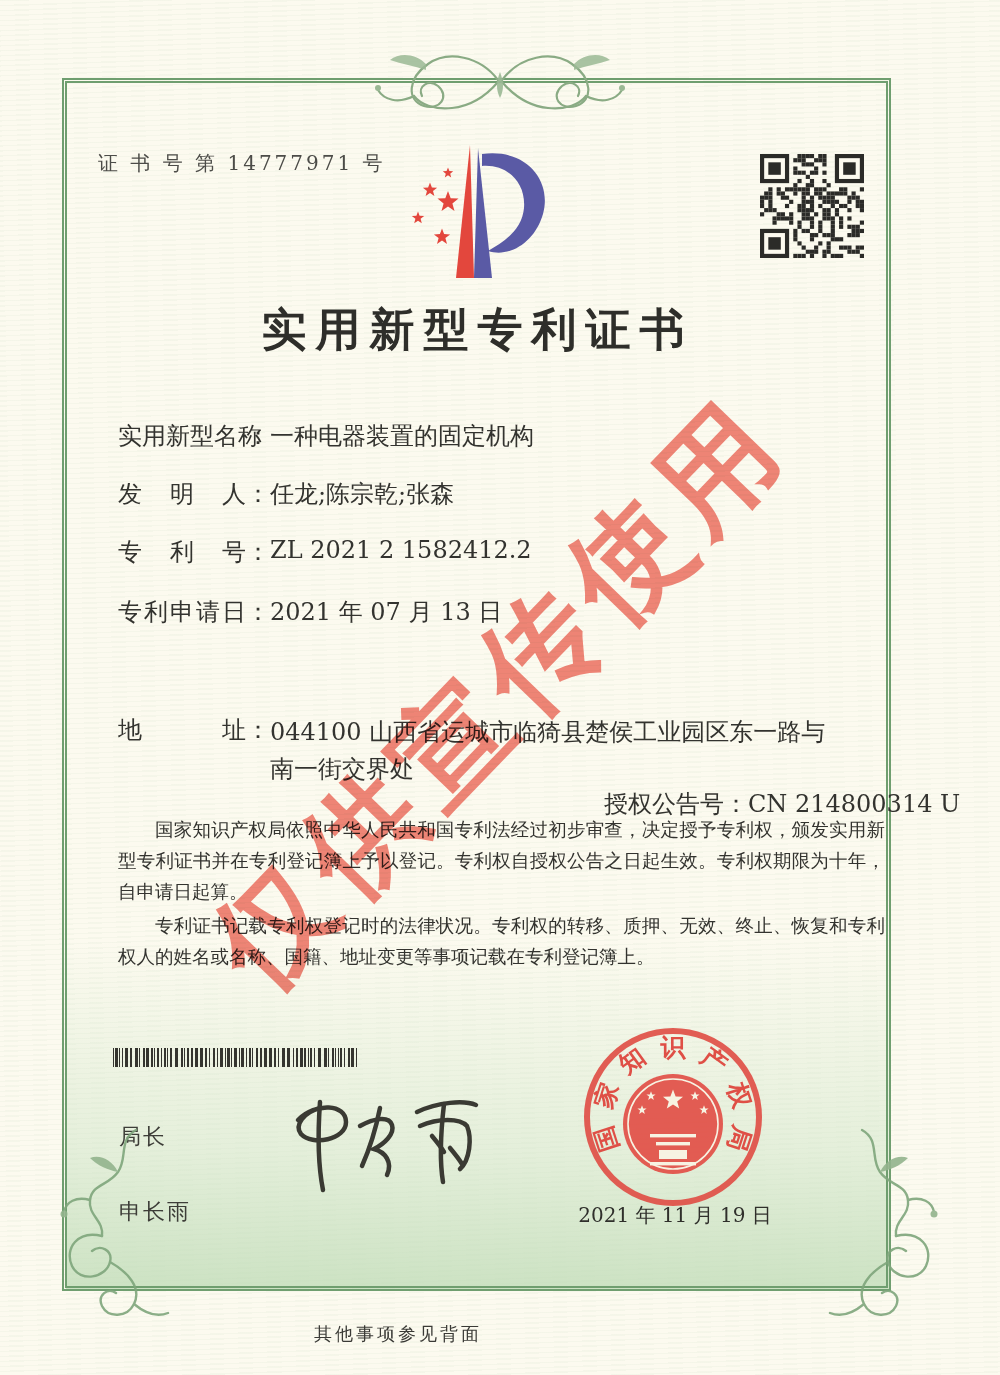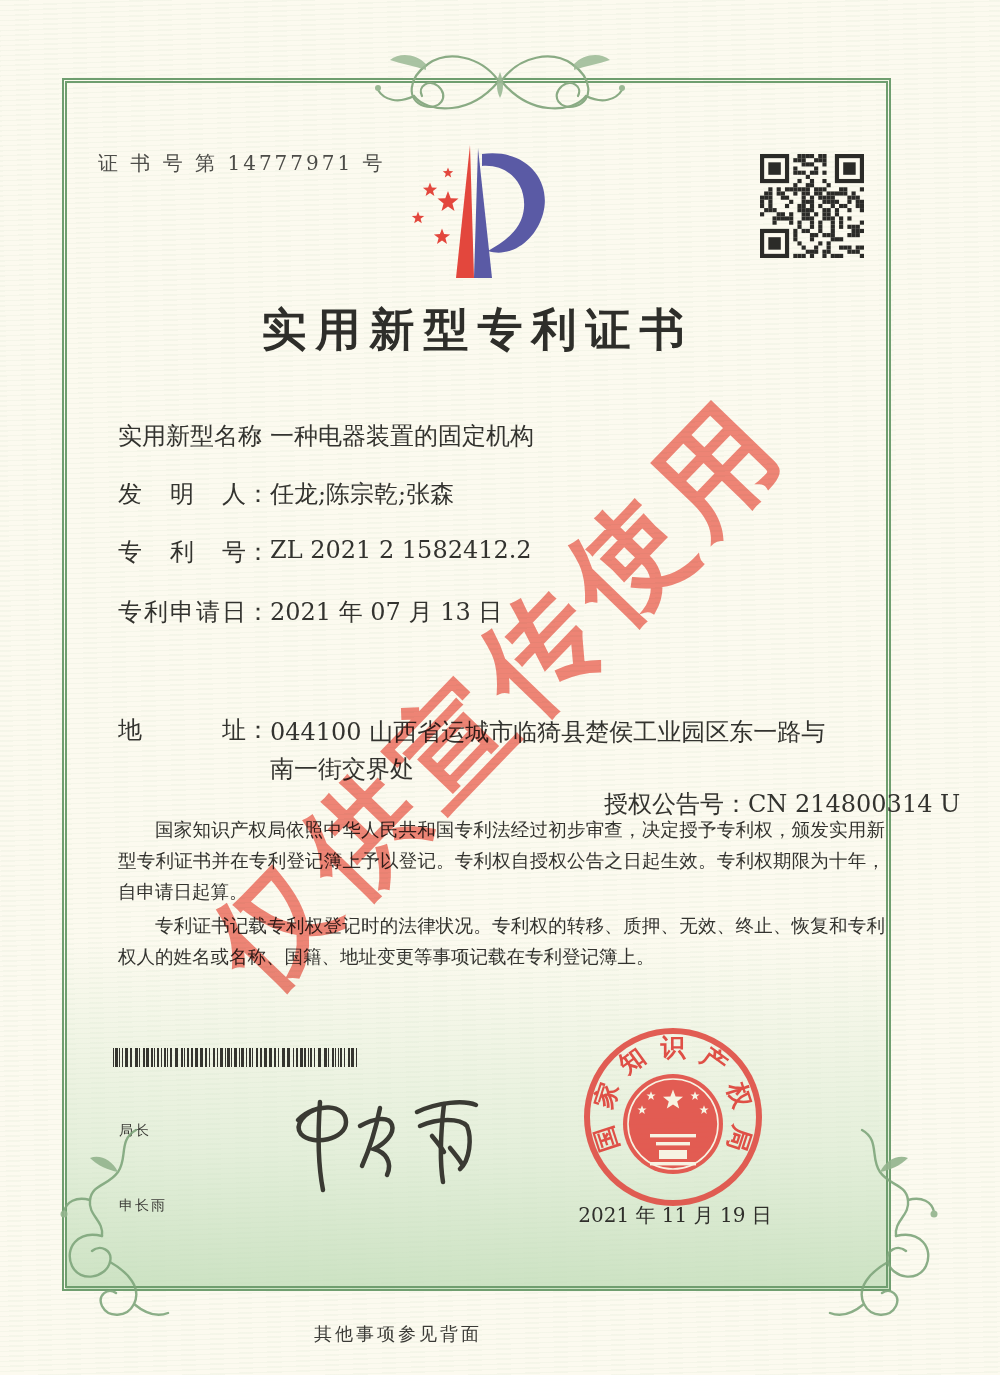--- a/index.html
+++ b/index.html
@@ -14,21 +14,21 @@
   .certno{position:absolute;left:98px;top:150px;font-size:20px;letter-spacing:3px;color:#4c4c48;}
   .title{position:absolute;left:62px;top:300px;width:831px;text-align:center;font-size:45px;font-weight:600;letter-spacing:9px;color:#2e2e2a;}
   .frow{position:absolute;left:118px;font-size:24px;color:#33332f;white-space:nowrap;}
   .flabel{display:inline-block;width:128px;text-align:justify;text-align-last:justify;vertical-align:top;}
   .colon{vertical-align:top;}
   .fvalue{vertical-align:top;}
   .fvalue.wrap{display:inline-block;white-space:normal;width:575px;line-height:37px;}
   .grant2{position:absolute;left:486px;top:0;white-space:nowrap;}
   .paras{position:absolute;left:118px;top:814px;width:767px;font-size:18.5px;line-height:31px;color:#33332f;text-align:justify;}
   .paras p{margin:0 0 3px 0;text-indent:2em;}
-  .director{position:absolute;left:119px;font-family:"DejaVu Sans","Liberation Sans",sans-serif;font-size:14px;color:#3d3d38;letter-spacing:2px;}
+  .director{position:absolute;left:119px;font-family:"DejaVu Sans","Liberation Sans",sans-serif;font-size:22px;color:#3d3d38;letter-spacing:2px;}
   .sigwrap{position:absolute;left:262px;top:1082px;z-index:2;}
   .sealwrap{position:absolute;left:578px;top:1022px;z-index:4;mix-blend-mode:multiply;}
   .sealdate{position:absolute;left:560px;top:1202px;width:230px;text-align:center;font-size:20px;color:#2f2f2b;z-index:2;}
   .pageno{position:absolute;left:62px;top:1260px;width:831px;text-align:center;font-size:16.5px;color:#3a3a36;}
   .backnote{position:absolute;left:0;top:1322px;width:796px;text-align:center;font-size:18px;color:#3a3a36;letter-spacing:3px;}
   .watermark{position:absolute;left:500px;top:694px;z-index:5;transform:translate(-50%,-50%) rotate(-46deg);
     font-size:115px;letter-spacing:12px;font-weight:bold;color:rgba(238,108,96,0.82);white-space:nowrap;
     mix-blend-mode:multiply;pointer-events:none;}
   svg{display:block;}
   .orn{position:absolute;z-index:3;}

